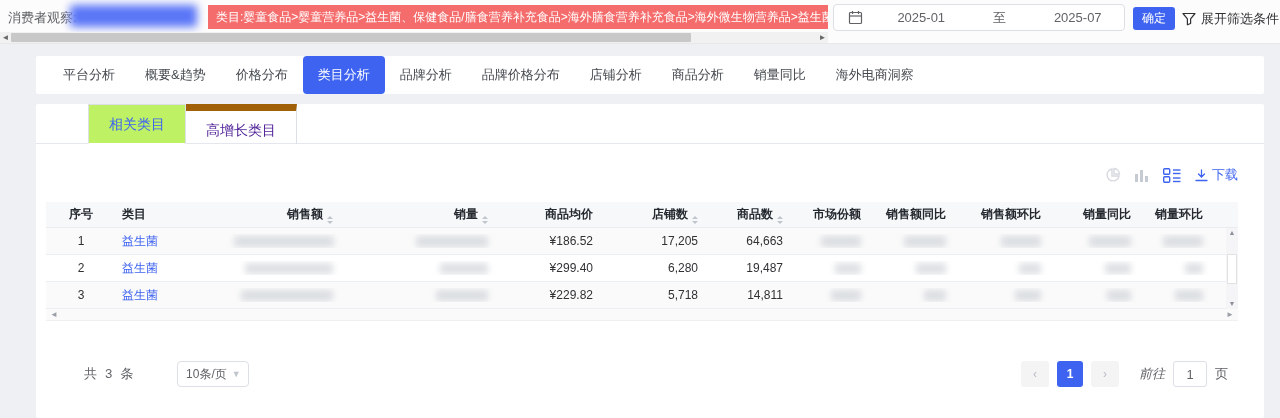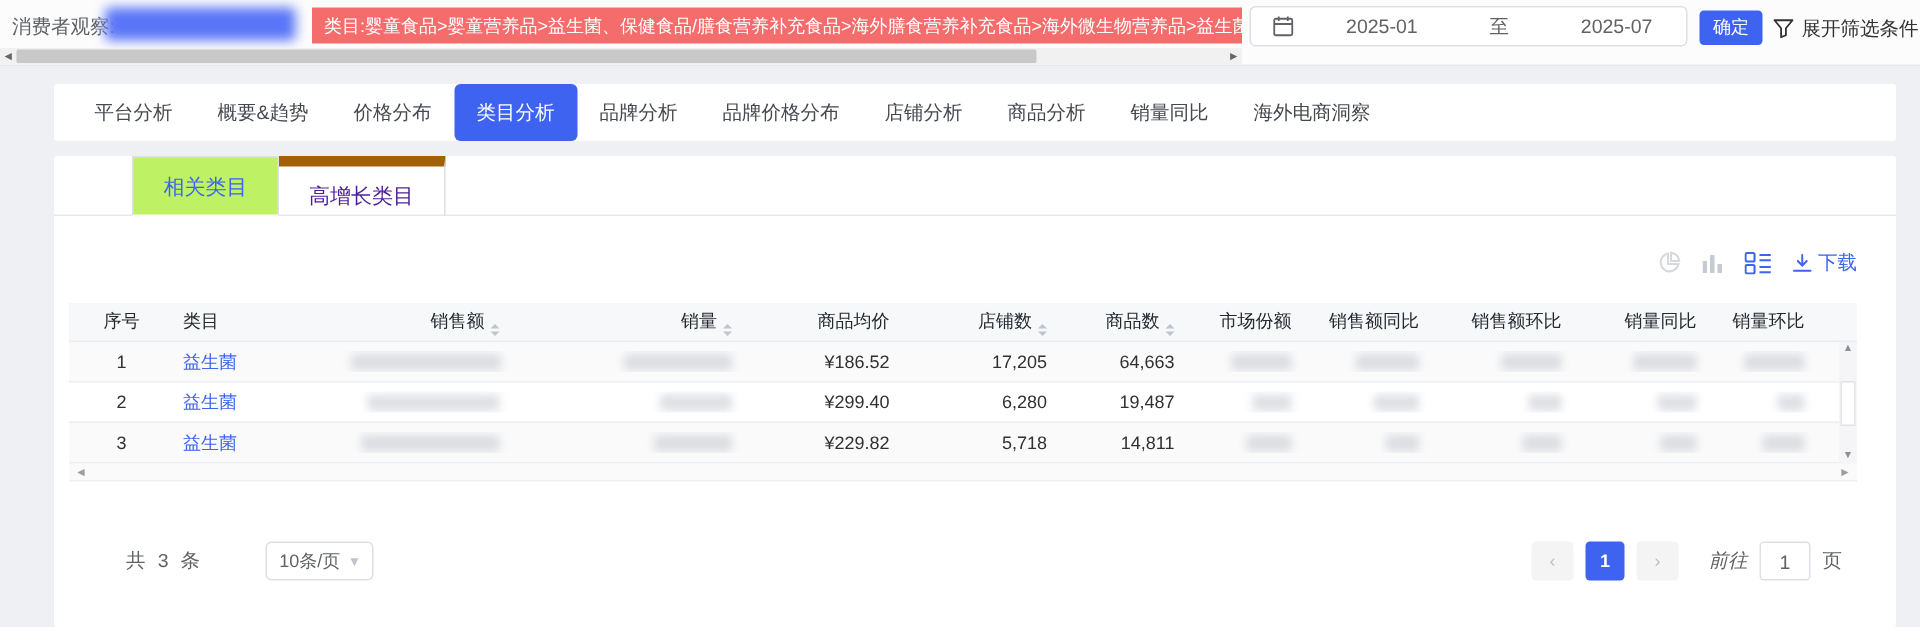--- a/index.html
+++ b/index.html
@@ -35,21 +35,21 @@
   .subtab { height:40px; line-height:39px; padding:0 20px; cursor:pointer; color:#4c1d95; border-top:7px solid #a16207; border-right:1px solid #dcdfe6; }
   .subtab.active { color:#3d63f0; background:#bef264; border:1px solid #dcdfe6; border-bottom:1px solid #fff; }
 
   .toolbar { position:absolute; right:26px; top:62px; display:flex; align-items:center; gap:14px; }
   .tool-ic { display:flex; cursor:pointer; }
   .dl { display:flex; align-items:center; gap:4px; color:#3d63f0; font-size:13px; cursor:pointer; }
 
   
   .table { position:absolute; left:10px; top:98px; width:1192px; font-size:12px; }
   .tr { display:flex; align-items:center; height:27px; border-bottom:1px solid #ebeef5; }
-  .tr.head { height:26px; background:#f7f8fa; font-weight:normal; color:#24292f; border-bottom:1px solid #e9ecf1; }
+  .tr.head { height:26px; background:#f7f8fa; font-weight:bold; color:#24292f; border-bottom:1px solid #e9ecf1; }
   .tr.stripe { background:#fafafa; }
   .td { padding:0 8px; white-space:nowrap; overflow:hidden; }
   .c0{width:70px;text-align:center;} .c1{width:110px;text-align:left;padding-left:6px;}
   .c2{width:115px;} .c3{width:155px;} .c4{width:105px;} .c5{width:105px;} .c6{width:85px;}
   .c7{width:78px;} .c8{width:85px;} .c9{width:95px;} .c10{width:90px;} .c11{width:72px;}
   .num { text-align:right; }
   .cat-link { color:#3d63f0; cursor:pointer; }
   .sort { display:inline-flex; flex-direction:column; margin-left:4px; vertical-align:-1px; }
   .sort i { width:0; height:0; border:3.5px solid transparent; display:block; }
   .sort .up { border-bottom-color:#c0c4cc; border-top-width:0; margin-bottom:2px; }

